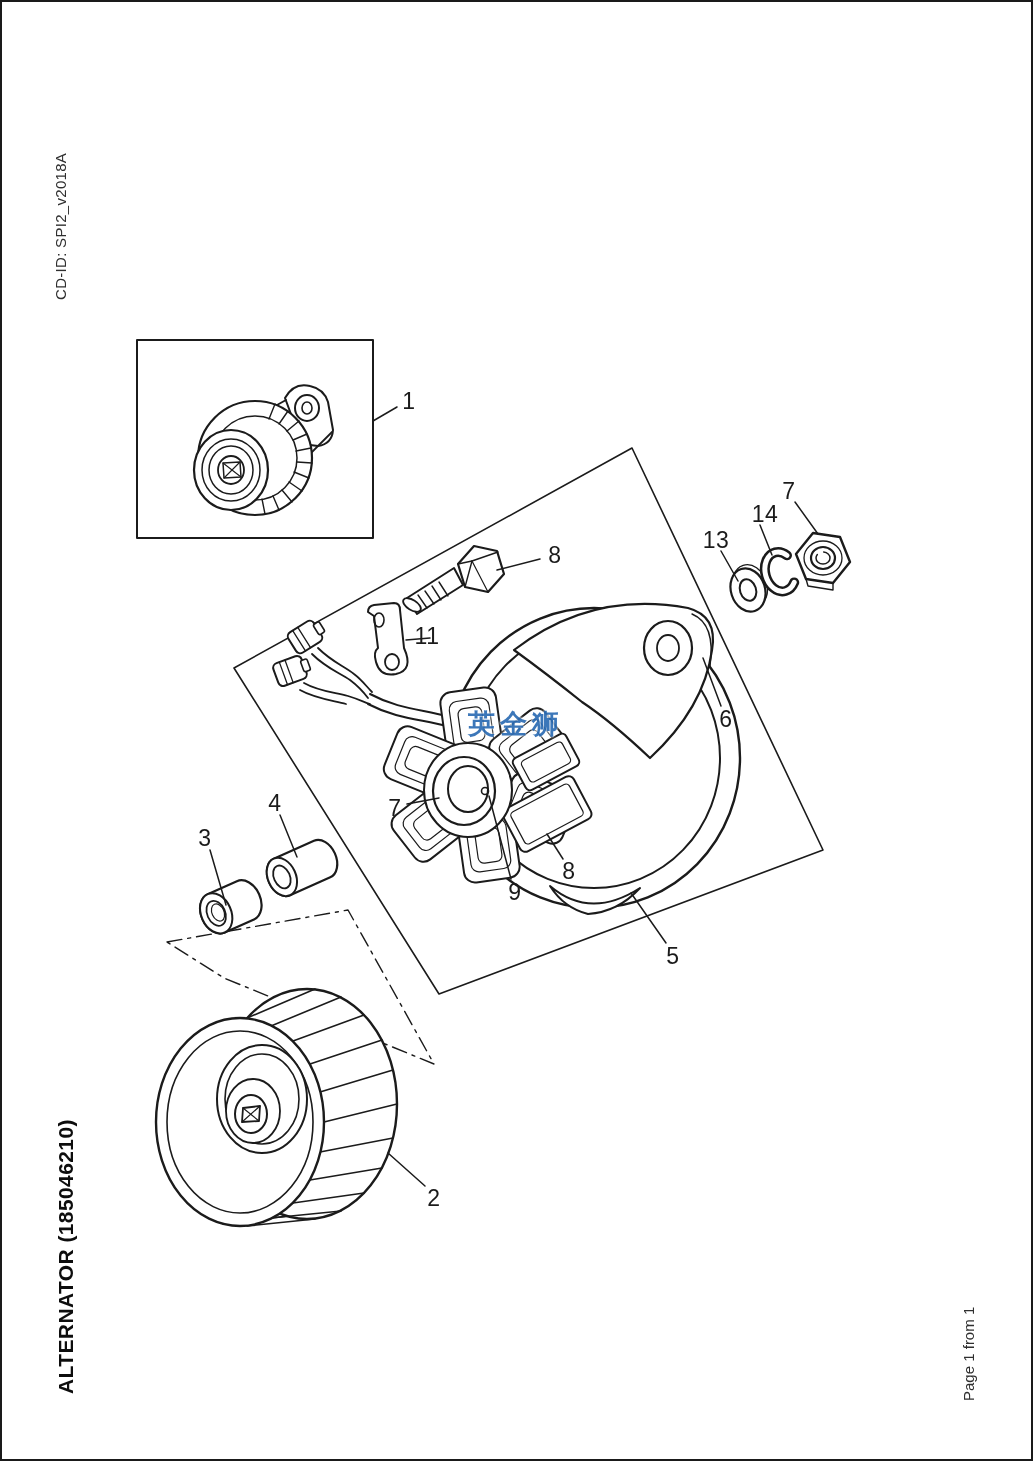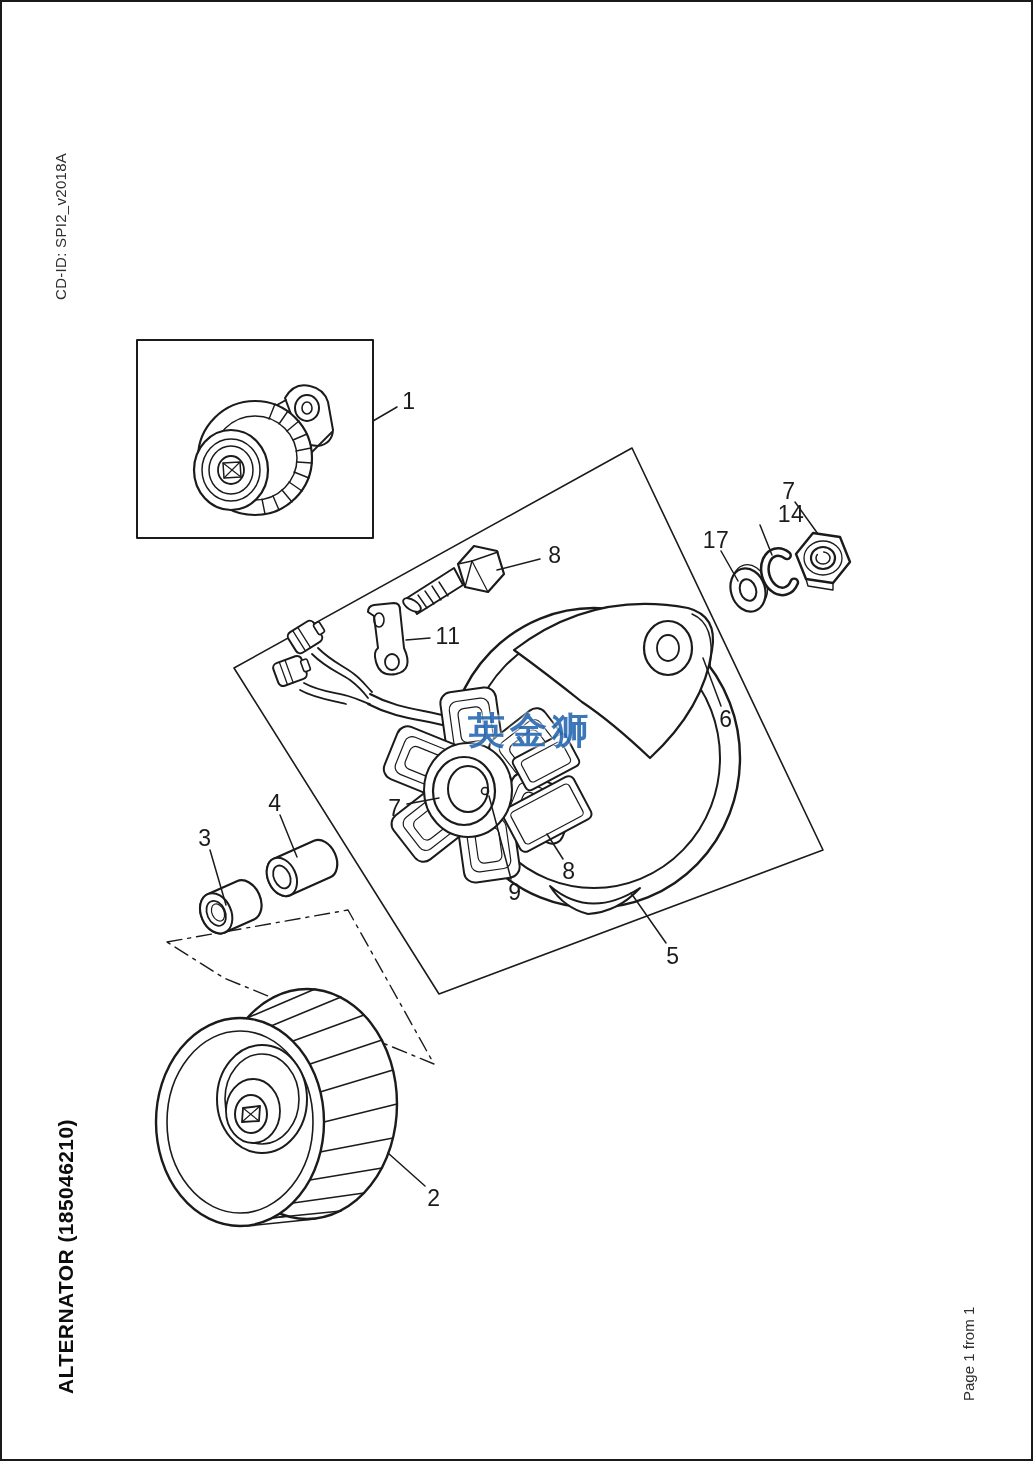--- a/index.html
+++ b/index.html
@@ -26,21 +26,21 @@
     transform:rotate(-90deg);
     transform-origin:0 0;
     white-space:nowrap;
     color:#2f2f2f;
   }
   #cdid{left:50px;top:298px;font-size:15px;letter-spacing:0.3px;}
   #doctitle{left:52px;top:1392px;font-size:21px;font-weight:bold;color:#0d0d0d;letter-spacing:0.4px;}
   #pageind{left:958px;top:1399px;font-size:15px;}
   #watermark{
     position:absolute;left:466px;top:704px;
-    font-size:37px;font-weight:bold;
+    font-size:27px;font-weight:bold;
     letter-spacing:5px;
     opacity:0.93;
     text-shadow:0 0 2px #fff,0 0 4px #fff;
   }
 </style>
 </head>
 <body>
 
 <div id="page">
 
@@ -263,24 +263,24 @@
     <span class="callout" style="left:407px;top:399px">1</span>
     <span class="callout" style="left:432px;top:1196px">2</span>
     <span class="callout" style="left:203px;top:836px">3</span>
     <span class="callout" style="left:273px;top:801px">4</span>
     <span class="callout" style="left:671px;top:954px">5</span>
     <span class="callout" style="left:724px;top:717px">6</span>
     <span class="callout" style="left:393px;top:806px">7</span>
     <span class="callout" style="left:567px;top:869px">8</span>
     <span class="callout" style="left:513px;top:890px">9</span>
     <span class="callout" style="left:553px;top:553px">8</span>
-    <span class="callout" style="left:446px;top:634px">11</span>
+    <span class="callout" style="left:425px;top:634px">11</span>
     <span class="callout" style="left:787px;top:489px">7</span>
-    <span class="callout" style="left:714px;top:538px">17</span>
-    <span class="callout" style="left:789px;top:512px">14</span>
+    <span class="callout" style="left:714px;top:538px">13</span>
+    <span class="callout" style="left:763px;top:512px">14</span>
   </div>
 
   <div id="cdid" class="vtext">CD-ID: SPI2_v2018A</div>
   <div id="doctitle" class="vtext">ALTERNATOR (185046210)</div>
   <div id="pageind" class="vtext">Page 1 from 1</div>
   <div id="watermark" style="color: rgb(46, 109, 180);">英金狮</div>
 
 </div>
 
 </body></html>

